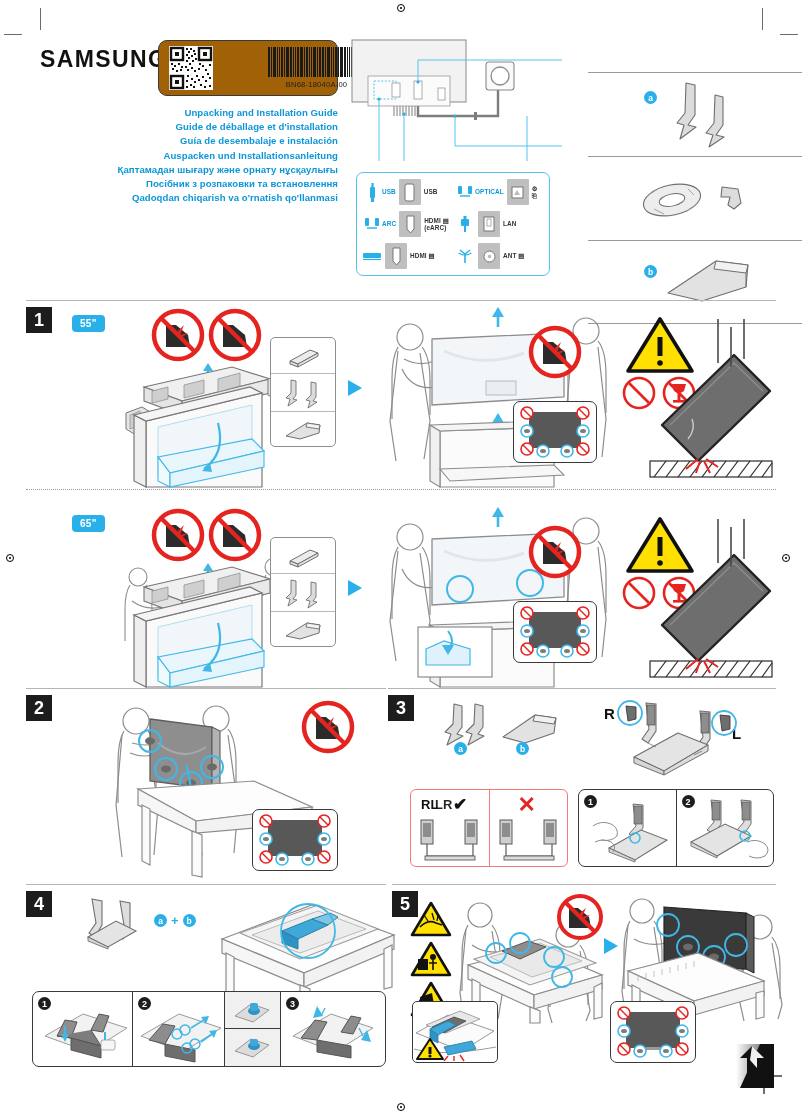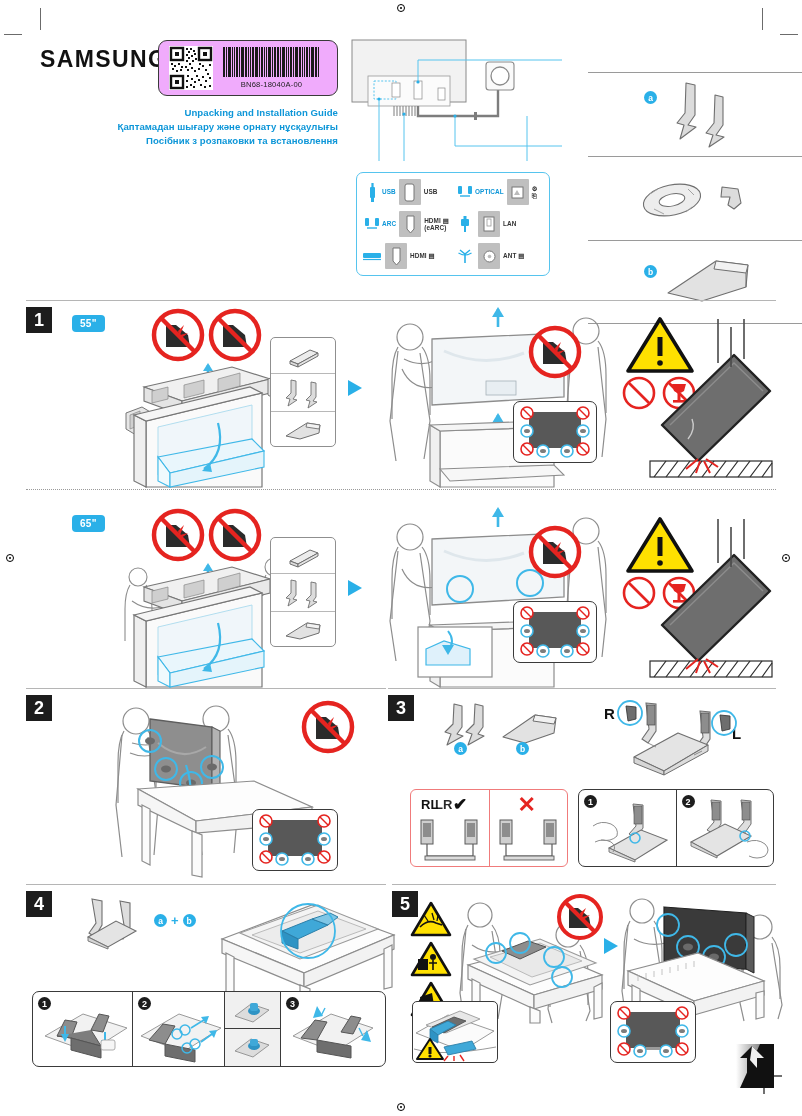--- a/index.html
+++ b/index.html
@@ -22,23 +22,24 @@
   .samsung-logo {
     position: absolute; left: 4px; top: 10px;
     font-size: 23px; font-weight: bold; letter-spacing: 1.4px;
     color: #111; font-family: "Liberation Sans", sans-serif;
   }
 
   .label-box {
     position: absolute; left: 122px; top: 4px;
     width: 180px; height: 56px;
     border: 1.2px solid #3a3a3a; border-radius: 9px;
-    background: #f0abfc;
+    background: #a16207;
     display: flex; align-items: center; justify-content: flex-start;
     padding: 5px 8px;
+    gap: 45px;
   }
   .qr { width: 44px; height: 44px; position: relative; margin-left: 2px; flex: none; }
   .qr svg { display:block; }
   .barcode-wrap { margin-left: 10px; display: flex; flex-direction: column; align-items: center; }
   .barcode { height: 30px; display: flex; align-items: flex-end; }
   .barcode i { display: block; background: #1a1a1a; height: 30px; margin-right: 1px; }
   .barcode-text { font-size: 7.6px; color: #222; margin-top: 3px; letter-spacing: .2px; }
 
   .titles {
     position: absolute; left: 0; top: 70px; width: 302px;
@@ -217,22 +218,26 @@
             <i style="width:3px"></i>
             <i style="width:2px"></i>
             <i style="width:1px"></i>
         </div>
         <div class="barcode-text">BN68-18040A-00</div>
       </div>
     </div>
 
     <div class="titles">
       <div>Unpacking and Installation Guide</div>
+      <div>Guide de déballage et d'installation</div>
+      <div>Guía de desembalaje e instalación</div>
+      <div>Auspacken und Installationsanleitung</div>
       <div>Қаптамадан шығару және орнату нұсқаулығы</div>
       <div>Посібник з розпаковки та встановлення</div>
+      <div>Qadoqdan chiqarish va o'rnatish qo'llanmasi</div>
     </div>
 
     <div class="tvdiagram">
       <svg width="210" height="125" viewBox="0 0 210 125">
 
         <rect x="0" y="4" width="114" height="62" fill="#f2f2f2" stroke="#8a8a8a" stroke-width="1"></rect>
         <rect x="16" y="40" width="82" height="30" fill="#fbfbfb" stroke="#9a9a9a" stroke-width=".8"></rect>
 
         <rect x="22" y="45" width="22" height="18" fill="none" stroke="#56c4ee" stroke-width="1" stroke-dasharray="2 1.6"></rect>
         <rect x="40" y="47" width="8" height="14" fill="#fff" stroke="#8a8a8a" stroke-width=".7"></rect>

